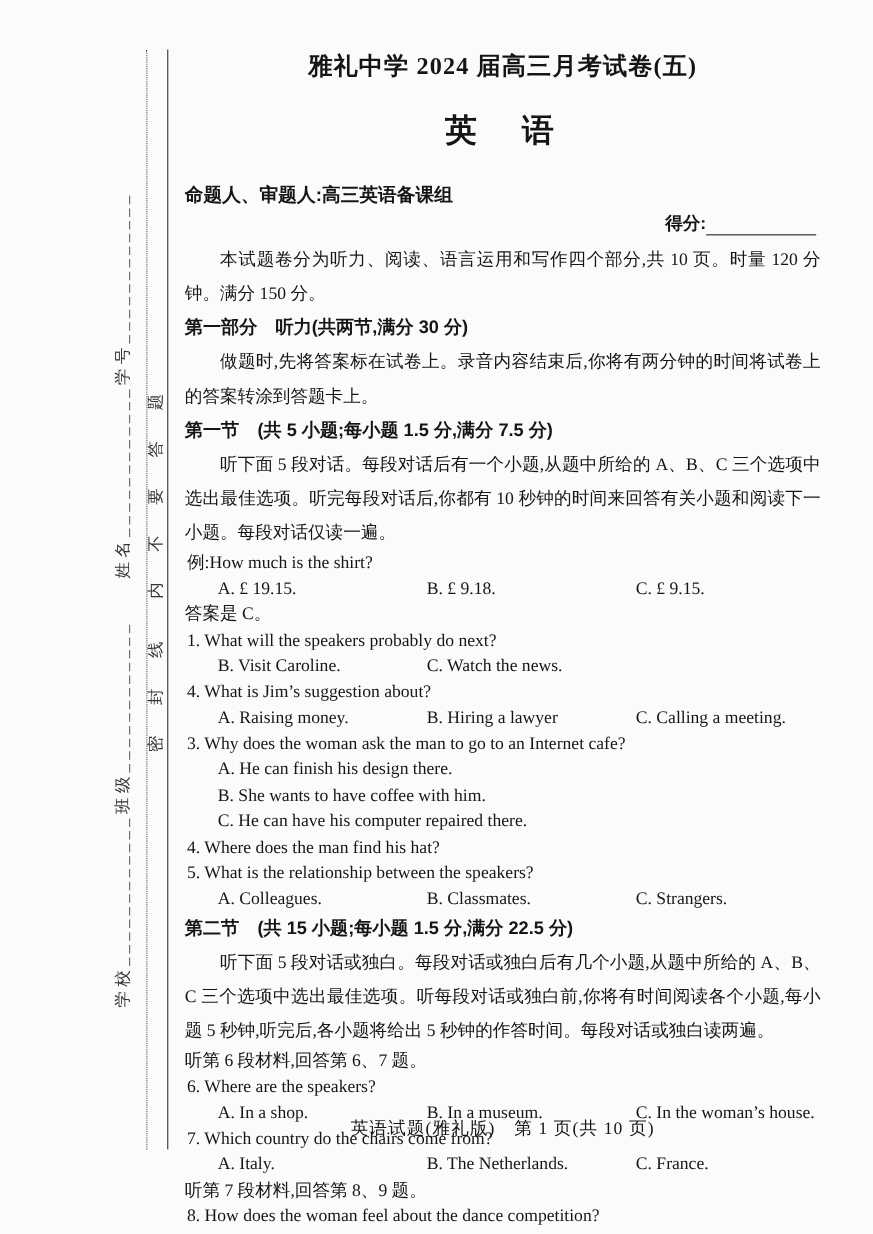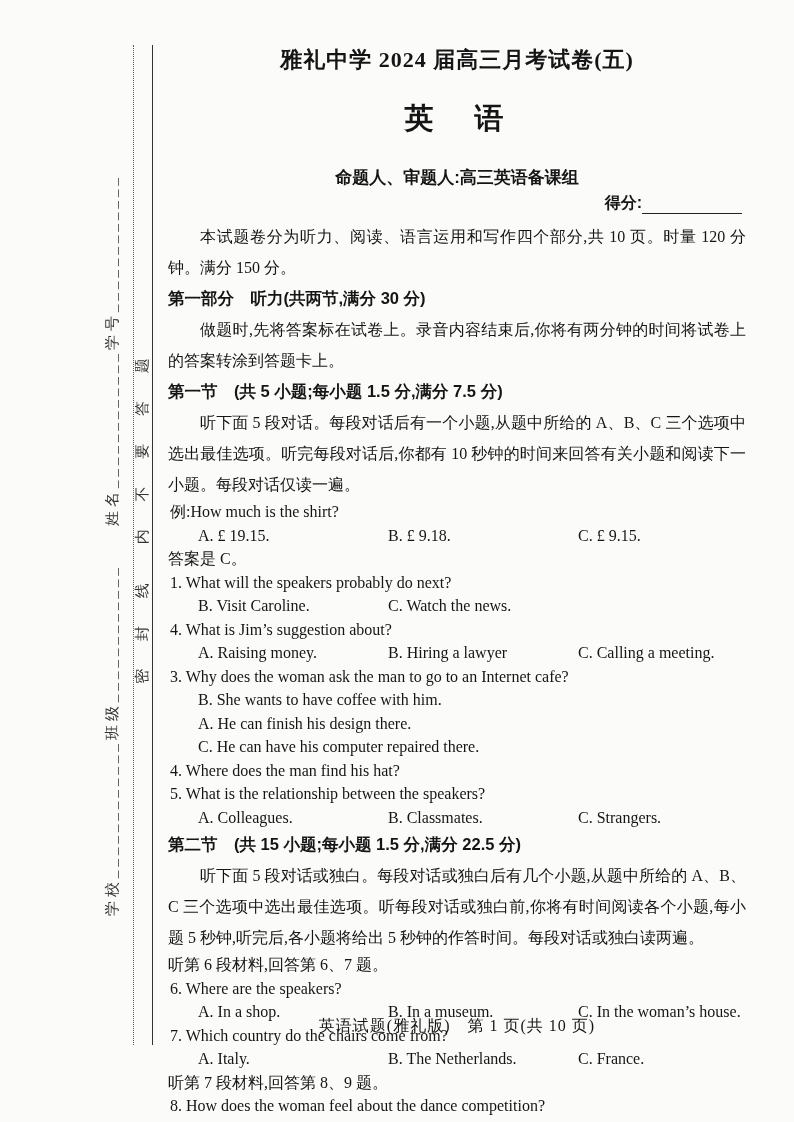--- a/index.html
+++ b/index.html
@@ -43,21 +43,21 @@
   .exam-title{
     margin:0;text-align:center;
     font-size:22px;font-weight:600;letter-spacing:1px;
   }
   .subject-title{
     margin:24px 0 0 0;text-align:center;
     font-family:"Liberation Sans", sans-serif;
     font-size:29px;font-weight:bold;letter-spacing:6px;
   }
   .setter-line{
-    margin-top:27px;text-align:center;
+    margin-top:27px;text-align:left;
     font-family:"Liberation Sans", sans-serif;
     font-size:17px;font-weight:bold;
   }
   .score-row{
     margin-top:4px;display:flex;justify-content:flex-end;align-items:flex-end;
     font-family:"Liberation Sans", sans-serif;
     font-size:16px;font-weight:bold;padding-right:4px;
   }
   .score-blank{
     display:inline-block;width:100px;border-bottom:1.5px solid #222;height:18px;
@@ -127,22 +127,22 @@
     </div>
 
     <div class="q">4. What is Jim’s suggestion about?</div>
     <div class="opts">
       <span class="c1">A. Raising money.</span>
       <span class="c2">B. Hiring a lawyer</span>
       <span class="c3">C. Calling a meeting.</span>
     </div>
 
     <div class="q">3. Why does the woman ask the man to go to an Internet cafe?</div>
+    <div class="stacked">A. He can finish his design there.</div>
     <div class="stacked">B. She wants to have coffee with him.</div>
-    <div class="stacked">A. He can finish his design there.</div>
     <div class="stacked">C. He can have his computer repaired there.</div>
 
     <div class="q">4. Where does the man find his hat?</div>
 
     <div class="q">5. What is the relationship between the speakers?</div>
     <div class="opts">
       <span class="c1">A. Colleagues.</span>
       <span class="c2">B. Classmates.</span>
       <span class="c3">C. Strangers.</span>
     </div>

